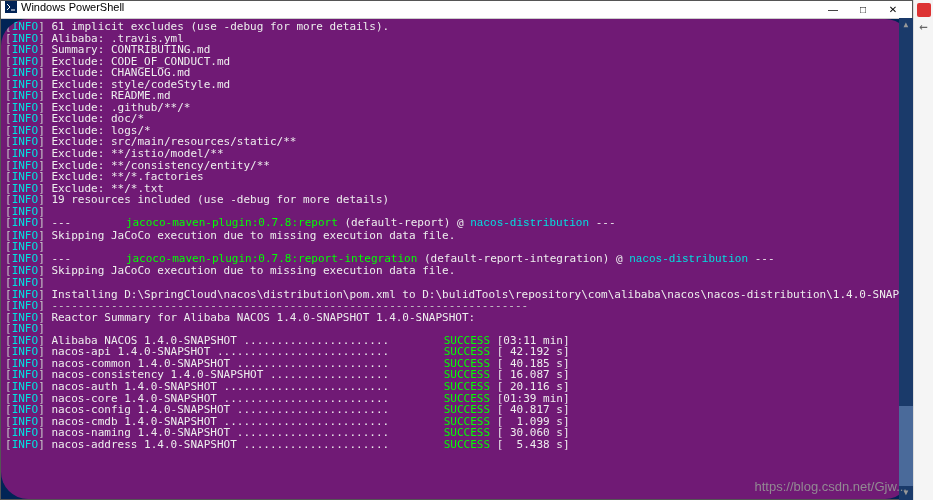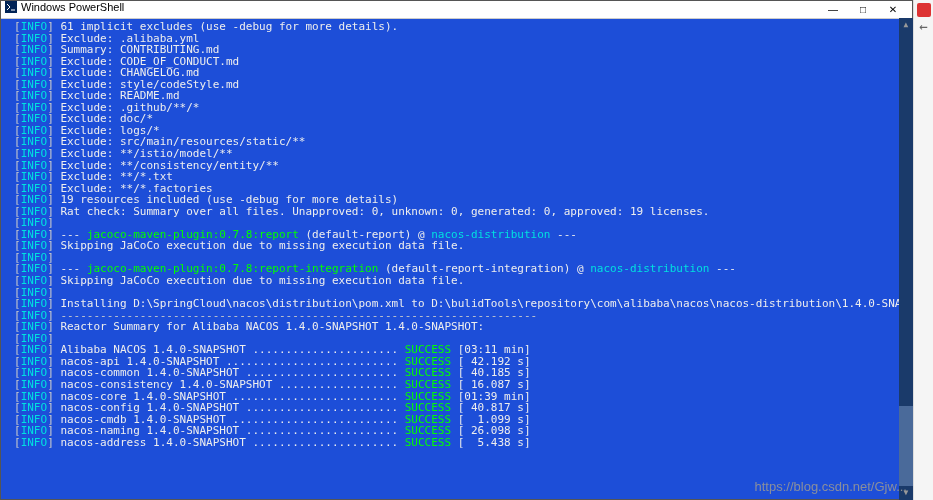--- a/index.html
+++ b/index.html
@@ -4,26 +4,26 @@
 <style>
   * { margin: 0; padding: 0; box-sizing: border-box; }
   body { width: 933px; height: 500px; background: #fff; font-family: Consolas, monospace; font-size: 11px; overflow: hidden; position: relative; }
   .window { position: absolute; left: 0; top: 0; width: 913px; height: 500px; background: #012456; border: 1px solid #555; display: flex; flex-direction: column; }
   .titlebar { height: 18px; background: #fff; border-bottom: 1px solid #ccc; display: flex; align-items: flex-start; padding: 0 4px; font-family: 'Segoe UI', sans-serif; font-size: 11px; color: #000; }
   .titlebar .icon { width: 12px; height: 12px; margin-right: 4px; }
   .titlebar .title { flex: 1; }
   .titlebar .buttons { display: flex; gap: 0; }
   .titlebar .btn { width: 30px; height: 16px; display: flex; align-items: center; justify-content: center; font-size: 10px; color: #000; }
   .titlebar .btn.close { color: #000; }
-  .terminal { flex: 1; background: #1d4ed8; padding: 2px 13px; overflow: hidden; line-height: 1.05; font-size: 11px; letter-spacing: 0px; }
+  .terminal { flex: 1; background: #701a75; padding: 2px 4px; overflow: hidden; line-height: 1.05; font-size: 11px; letter-spacing: 0px; border-radius: 27px; }
   .line { white-space: pre; color: #ccc; }
   .bracket { color: #ccc; }
   .info { color: #00e0e0; }
-  .green { color: #00ff00; }
-  .cyan { color: #00e0e0; }
+  .green { color: #00ff00; margin-left: 48px; }
+  .cyan { color: #00e0e0; font-family: Liberation Mono, monospace; }
   .white { color: #eee; }
   .divider { color: #ccc; }
   .sidebar { position: absolute; right: 0; top: 0; width: 20px; height: 500px; background: #f5f5f5; border-left: 1px solid #ddd; }
   .sidebar .back { font-size: 14px; color: #666; text-align: center; margin-top: 18px; }
   .sidebar .red { position: absolute; top: 3px; right: 2px; width: 14px; height: 14px; background: #d33; border-radius: 2px; }
   .scrollbar { position: absolute; right: 20px; top: 18px; width: 14px; height: 482px; background: #1a3a6a; }
   .scrollbar .thumb { position: absolute; bottom: 14px; width: 14px; height: 80px; background: #4a6a9a; }
   .scrollbar .arrow { width: 14px; height: 14px; position: absolute; color: #999; font-size: 8px; text-align: center; line-height: 14px; }
   .scrollbar .arrow.up { top: 0; }
   .scrollbar .arrow.down { bottom: 0; }
@@ -42,55 +42,55 @@
     </span>
     <span class="title">Windows PowerShell</span>
     <div class="buttons">
       <span class="btn">—</span>
       <span class="btn">□</span>
       <span class="btn close">✕</span>
     </div>
   </div>
   <div class="terminal" id="terminal">
       <div class="line"><span class="bracket">[</span><span class="info">INFO</span><span class="bracket">] </span><span class="white">61 implicit excludes (use -debug for more details).</span></div>
-      <div class="line"><span class="bracket">[</span><span class="info">INFO</span><span class="bracket">] </span><span class="white">Exclude: .alibaba.yml</span></div>
+      <div class="line"><span class="bracket">[</span><span class="info">INFO</span><span class="bracket">] </span><span class="white">Alibaba: .travis.yml</span></div>
       <div class="line"><span class="bracket">[</span><span class="info">INFO</span><span class="bracket">] </span><span class="white">Summary: CONTRIBUTING.md</span></div>
       <div class="line"><span class="bracket">[</span><span class="info">INFO</span><span class="bracket">] </span><span class="white">Exclude: CODE_OF_CONDUCT.md</span></div>
       <div class="line"><span class="bracket">[</span><span class="info">INFO</span><span class="bracket">] </span><span class="white">Exclude: CHANGELOG.md</span></div>
       <div class="line"><span class="bracket">[</span><span class="info">INFO</span><span class="bracket">] </span><span class="white">Exclude: style/codeStyle.md</span></div>
       <div class="line"><span class="bracket">[</span><span class="info">INFO</span><span class="bracket">] </span><span class="white">Exclude: README.md</span></div>
       <div class="line"><span class="bracket">[</span><span class="info">INFO</span><span class="bracket">] </span><span class="white">Exclude: .github/**/*</span></div>
       <div class="line"><span class="bracket">[</span><span class="info">INFO</span><span class="bracket">] </span><span class="white">Exclude: doc/*</span></div>
       <div class="line"><span class="bracket">[</span><span class="info">INFO</span><span class="bracket">] </span><span class="white">Exclude: logs/*</span></div>
       <div class="line"><span class="bracket">[</span><span class="info">INFO</span><span class="bracket">] </span><span class="white">Exclude: src/main/resources/static/**</span></div>
       <div class="line"><span class="bracket">[</span><span class="info">INFO</span><span class="bracket">] </span><span class="white">Exclude: **/istio/model/**</span></div>
       <div class="line"><span class="bracket">[</span><span class="info">INFO</span><span class="bracket">] </span><span class="white">Exclude: **/consistency/entity/**</span></div>
+      <div class="line"><span class="bracket">[</span><span class="info">INFO</span><span class="bracket">] </span><span class="white">Exclude: **/*.factories</span></div>
       <div class="line"><span class="bracket">[</span><span class="info">INFO</span><span class="bracket">] </span><span class="white">Exclude: **/*.txt</span></div>
-      <div class="line"><span class="bracket">[</span><span class="info">INFO</span><span class="bracket">] </span><span class="white">Exclude: **/*.factories</span></div>
       <div class="line"><span class="bracket">[</span><span class="info">INFO</span><span class="bracket">] </span><span class="white">19 resources included (use -debug for more details)</span></div>
-      <div class="line"><span class="bracket">[</span><span class="info">INFO</span><span class="bracket">] </span><span class="white">Rat check: Summary over all files. Unapproved: 0, unknown: 0, generated: 0, approved: 19 licenses.</span></div>
       <div class="line"><span class="bracket">[</span><span class="info">INFO</span><span class="bracket">] </span><span class="white"></span></div>
       <div class="line"><span class="bracket">[</span><span class="info">INFO</span><span class="bracket">] </span><span class="white">--- </span><span class="green">jacoco-maven-plugin:0.7.8:report</span><span class="white"> (default-report) @ </span><span class="cyan">nacos-distribution</span><span class="white"> ---</span></div>
       <div class="line"><span class="bracket">[</span><span class="info">INFO</span><span class="bracket">] </span><span class="white">Skipping JaCoCo execution due to missing execution data file.</span></div>
       <div class="line"><span class="bracket">[</span><span class="info">INFO</span><span class="bracket">] </span><span class="white"></span></div>
       <div class="line"><span class="bracket">[</span><span class="info">INFO</span><span class="bracket">] </span><span class="white">--- </span><span class="green">jacoco-maven-plugin:0.7.8:report-integration</span><span class="white"> (default-report-integration) @ </span><span class="cyan">nacos-distribution</span><span class="white"> ---</span></div>
       <div class="line"><span class="bracket">[</span><span class="info">INFO</span><span class="bracket">] </span><span class="white">Skipping JaCoCo execution due to missing execution data file.</span></div>
       <div class="line"><span class="bracket">[</span><span class="info">INFO</span><span class="bracket">] </span><span class="white"></span></div>
       <div class="line"><span class="bracket">[</span><span class="info">INFO</span><span class="bracket">] </span><span class="white">Installing D:\SpringCloud\nacos\distribution\pom.xml to D:\bulidTools\repository\com\alibaba\nacos\nacos-distribution\1.4.0-SNAPSHOT\nacos-distribution-1.4.0-SNAPSHOT.pom</span></div>
       <div class="line"><span class="bracket">[</span><span class="info">INFO</span><span class="bracket">] </span><span class="divider">------------------------------------------------------------------------</span></div>
       <div class="line"><span class="bracket">[</span><span class="info">INFO</span><span class="bracket">] </span><span class="white">Reactor Summary for Alibaba NACOS 1.4.0-SNAPSHOT 1.4.0-SNAPSHOT:</span></div>
       <div class="line"><span class="bracket">[</span><span class="info">INFO</span><span class="bracket">] </span><span class="white"></span></div>
       <div class="line"><span class="bracket">[</span><span class="info">INFO</span><span class="bracket">] </span><span class="white">Alibaba NACOS 1.4.0-SNAPSHOT ...................... </span><span class="green">SUCCESS</span><span class="white"> [03:11 min]</span></div>
       <div class="line"><span class="bracket">[</span><span class="info">INFO</span><span class="bracket">] </span><span class="white">nacos-api 1.4.0-SNAPSHOT .......................... </span><span class="green">SUCCESS</span><span class="white"> [ 42.192 s]</span></div>
       <div class="line"><span class="bracket">[</span><span class="info">INFO</span><span class="bracket">] </span><span class="white">nacos-common 1.4.0-SNAPSHOT ....................... </span><span class="green">SUCCESS</span><span class="white"> [ 40.185 s]</span></div>
       <div class="line"><span class="bracket">[</span><span class="info">INFO</span><span class="bracket">] </span><span class="white">nacos-consistency 1.4.0-SNAPSHOT .................. </span><span class="green">SUCCESS</span><span class="white"> [ 16.087 s]</span></div>
+      <div class="line"><span class="bracket">[</span><span class="info">INFO</span><span class="bracket">] </span><span class="white">nacos-auth 1.4.0-SNAPSHOT ......................... </span><span class="green">SUCCESS</span><span class="white"> [ 20.116 s]</span></div>
       <div class="line"><span class="bracket">[</span><span class="info">INFO</span><span class="bracket">] </span><span class="white">nacos-core 1.4.0-SNAPSHOT ......................... </span><span class="green">SUCCESS</span><span class="white"> [01:39 min]</span></div>
       <div class="line"><span class="bracket">[</span><span class="info">INFO</span><span class="bracket">] </span><span class="white">nacos-config 1.4.0-SNAPSHOT ....................... </span><span class="green">SUCCESS</span><span class="white"> [ 40.817 s]</span></div>
       <div class="line"><span class="bracket">[</span><span class="info">INFO</span><span class="bracket">] </span><span class="white">nacos-cmdb 1.4.0-SNAPSHOT ......................... </span><span class="green">SUCCESS</span><span class="white"> [  1.099 s]</span></div>
-      <div class="line"><span class="bracket">[</span><span class="info">INFO</span><span class="bracket">] </span><span class="white">nacos-naming 1.4.0-SNAPSHOT ....................... </span><span class="green">SUCCESS</span><span class="white"> [ 26.098 s]</span></div>
+      <div class="line"><span class="bracket">[</span><span class="info">INFO</span><span class="bracket">] </span><span class="white">nacos-naming 1.4.0-SNAPSHOT ....................... </span><span class="green">SUCCESS</span><span class="white"> [ 30.060 s]</span></div>
       <div class="line"><span class="bracket">[</span><span class="info">INFO</span><span class="bracket">] </span><span class="white">nacos-address 1.4.0-SNAPSHOT ...................... </span><span class="green">SUCCESS</span><span class="white"> [  5.438 s]</span></div>
     </div>
 </div>
 
 <div class="scrollbar">
   <div class="arrow up">▲</div>
   <div class="thumb"></div>
   <div class="arrow down">▼</div>
 </div>
 

